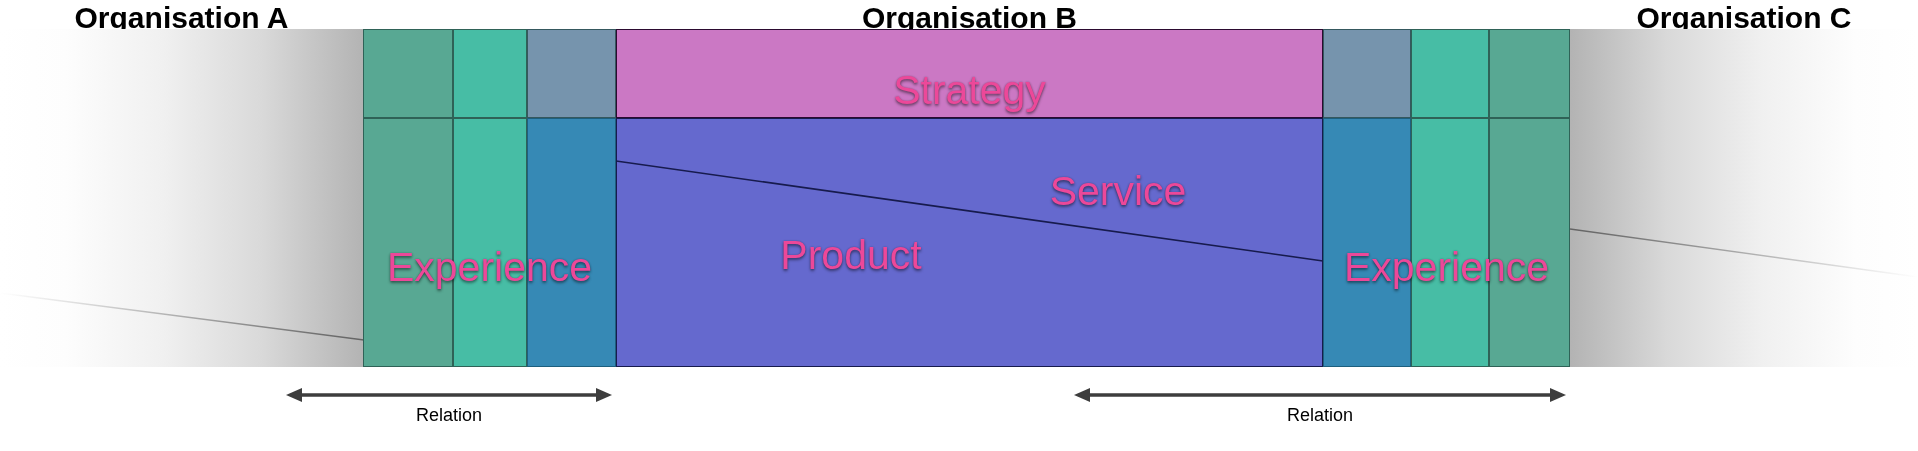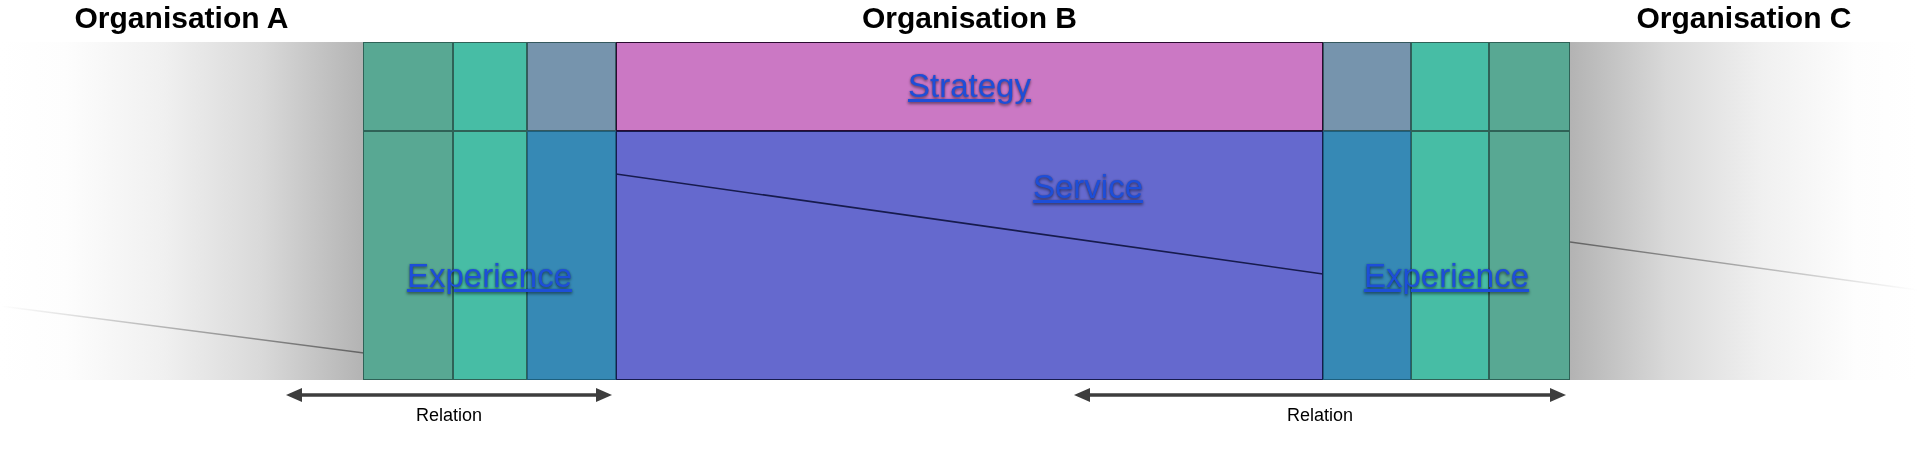--- a/index.html
+++ b/index.html
@@ -10,21 +10,21 @@
   .org-title{
     position:absolute;top:-2px;height:40px;line-height:40px;
     font-size:30px;font-weight:700;color:#000;text-align:center;
     white-space:nowrap;
   }
   #org-a{left:0px;width:363px;}
   #org-b{left:616px;width:707px;}
   #org-c{left:1570px;width:348px;}
 
   
-  #band{position:absolute;left:0;top:42px;width:1918px;height:311px;}
+  #band{position:absolute;left:0;top:29px;width:1918px;height:311px;}
 
   .bg-grad{position:absolute;top:0;height:338px;}
   #bg-left{left:0px;width:364px;
     background:linear-gradient(to right,#ffffff 0%,#fdfdfd 18%,#f0f0f0 45%,#d9d9d9 72%,#b3b3b3 100%);}
   #bg-right{left:1570px;width:348px;
     background:linear-gradient(to left,#ffffff 0%,#fdfdfd 18%,#f0f0f0 45%,#d9d9d9 72%,#b3b3b3 100%);}
 
   
   .ghost{position:absolute;height:338px;top:0;pointer-events:none;}
   #ghost-left{left:0;width:364px;}
@@ -52,24 +52,23 @@
   
   #center{position:absolute;left:616px;top:0px;width:707px;height:338px;}
   #strategy{position:absolute;left:0;top:0;width:707px;height:89px;
     box-sizing:border-box;background:#cb78c4;border:1px solid #2b0a30;}
   #lowerblock{position:absolute;left:0;top:89px;width:707px;height:249px;
     box-sizing:border-box;background:#6569ce;border:1px solid #171b4d;}
   #split{position:absolute;left:0;top:89px;width:707px;height:249px;overflow:hidden;}
 
   
   .shape-label{
-    position:absolute;color:#1d4ed8;font-size:33px;font-weight:400;
+    position:absolute;color:#ec4899;font-size:41px;font-weight:400;
     white-space:nowrap;
     text-shadow:0 2px 3px rgba(0,0,0,.45), 0 0 2px rgba(0,0,0,.25);
-    text-decoration:underline;
   }
   #lbl-exp-left{left:363px;width:253px;top:215px;text-align:center;}
   #lbl-exp-right{left:1323px;width:247px;top:215px;text-align:center;}
 
   
   .relation{position:absolute;top:381px;height:70px;}
   #rel-left{left:286px;width:326px;}
   #rel-right{left:1074px;width:492px;}
   .rel-label{
     position:absolute;left:0;right:0;top:24px;text-align:center;
@@ -138,21 +137,22 @@
         <line x1="0" y1="43" x2="707" y2="143" stroke="#171b4d" stroke-width="1.6"></line>
       </svg>
     </div>
 
     <div class="shape-label" id="lbl-exp-left">Experience</div>
     <div class="shape-label" id="lbl-exp-right">Experience</div>
 
   </div>
 
   <div class="shape-label" style="left:616px;width:707px;top:67px;text-align:center;">Strategy</div>
-  <div class="shape-label" style="left:853px;width:470px;top:168px;text-align:center;">Service</div>
+  <div class="shape-label" style="left:616px;width:470px;top:232px;text-align:center;">Product</div>
+  <div class="shape-label" style="left:883px;width:470px;top:168px;text-align:center;">Service</div>
 
   <div class="relation" id="rel-left">
     <svg class="rel-arrow" width="326" height="28" viewBox="0 0 326 28">
       <line x1="10" y1="14" x2="316" y2="14" stroke="#3d3d3d" stroke-width="3.4"></line>
       <polygon points="0,14 16,7 16,21" fill="#3d3d3d"></polygon>
       <polygon points="326,14 310,7 310,21" fill="#3d3d3d"></polygon>
     </svg>
     <div class="rel-label">Relation</div>
   </div>
 

